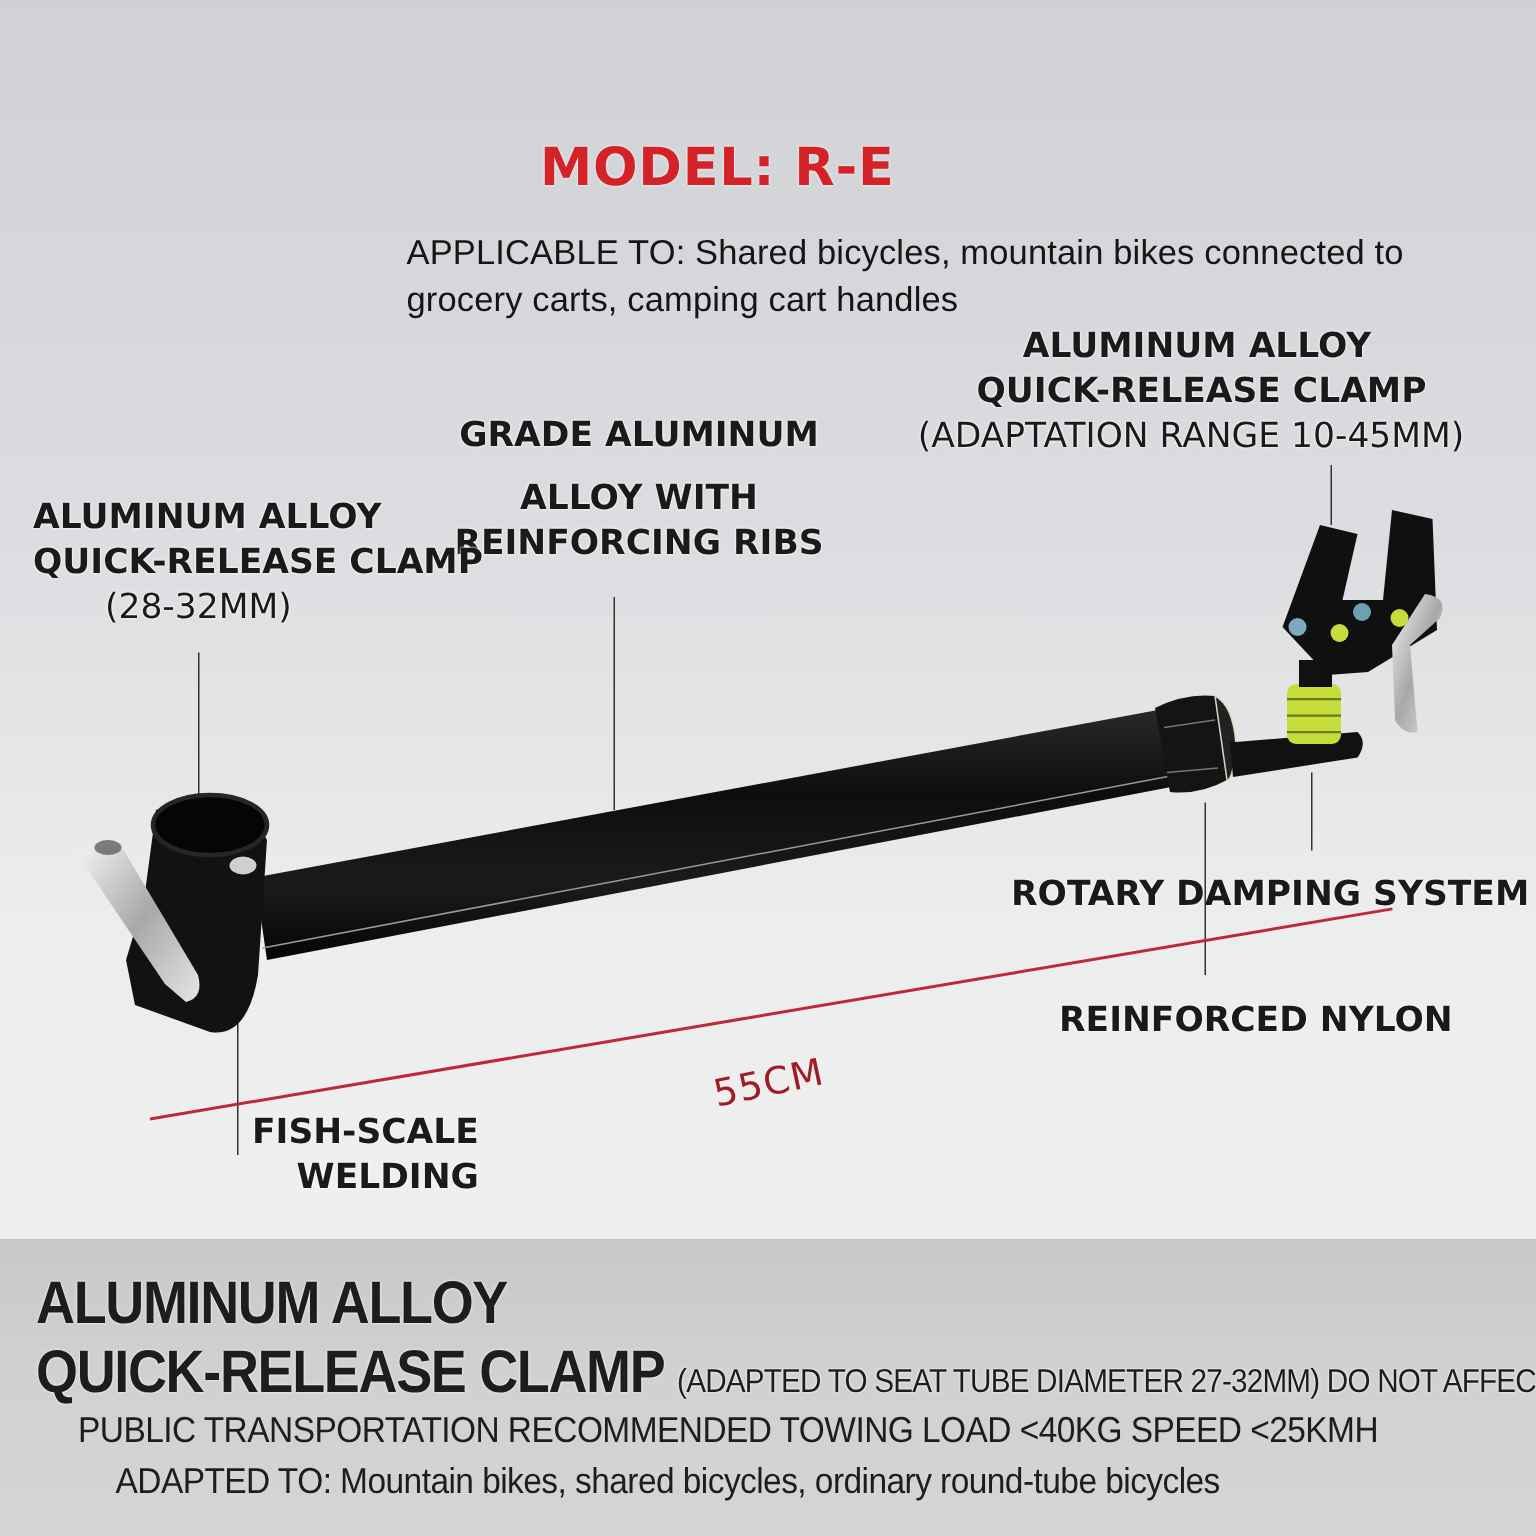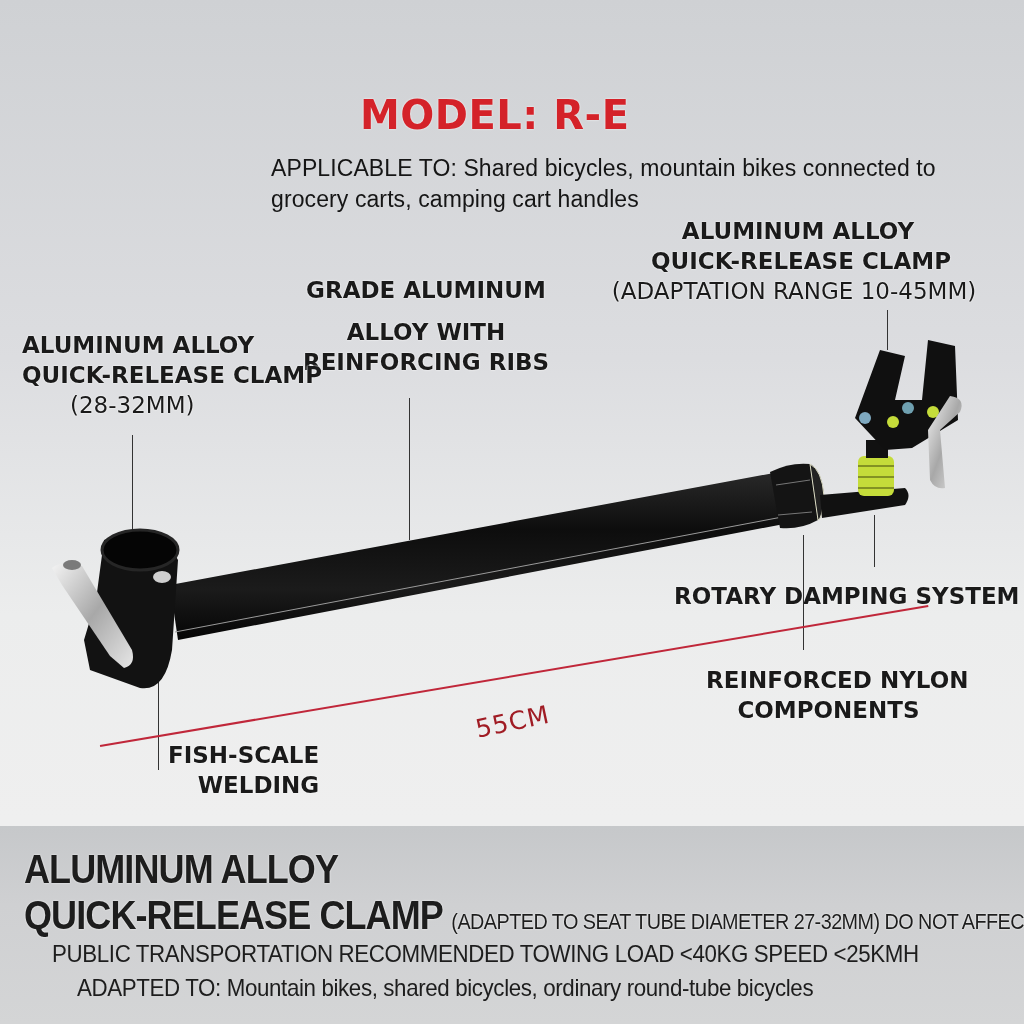--- a/index.html
+++ b/index.html
@@ -4,21 +4,21 @@
   <style>
     html, body { margin: 0; padding: 0; }
     body {
       width: 1024px; height: 1024px; overflow: hidden; position: relative;
       font-family: "DejaVu Sans", "Liberation Sans", sans-serif;
       background: linear-gradient(180deg, #cfd1d4 0%, #dcdde0 35%, #eceded 60%, #efefef 80%);
       color: #1c1c1c;
     }
     .abs { position: absolute; }
     .model-title {
-      left: 360px; top: 92px; font-size: 40px; font-weight: bold;
+      left: 360px; top: 92px; font-size: 35px; font-weight: bold;
       letter-spacing: 0.5px; white-space: nowrap;
       text-shadow: 0 0 2px #fff;
     }
     .applicable {
       left: 271px; top: 153px; width: 720px; font-size: 23px; line-height: 31px;
       font-family: "Liberation Sans", sans-serif; color: #151515;
       letter-spacing: 0.1px;
     }
     .callout {
       font-size: 23px; line-height: 30px; font-weight: 500; color: #1a1a1a;
@@ -77,21 +77,20 @@
   <span class="bold">QUICK-RELEASE CLAMP</span>
   <span class="light" style="padding-left:48px;">(28-32MM)</span>
 </div>
 
 <div class="abs callout" style="left:674px; top:581px;">
   <span class="bold">ROTARY DAMPING SYSTEM</span>
 </div>
 
 <div class="abs callout" style="left:706px; top:665px; width:245px;">
   <span class="bold">REINFORCED NYLON</span>
-  <span class="bold">COMPONENTS</span>
 </div>
 
 <div class="abs callout" style="left:168px; top:740px; text-align:right;">
   <span class="bold">FISH-SCALE</span>
   <span class="bold">WELDING</span>
 </div>
 
 <div class="leader" style="left:132px; top:435px; height:105px;"></div>
 <div class="leader" style="left:409px; top:398px; height:142px;"></div>
 <div class="leader" style="left:887px; top:310px; height:40px;"></div>

